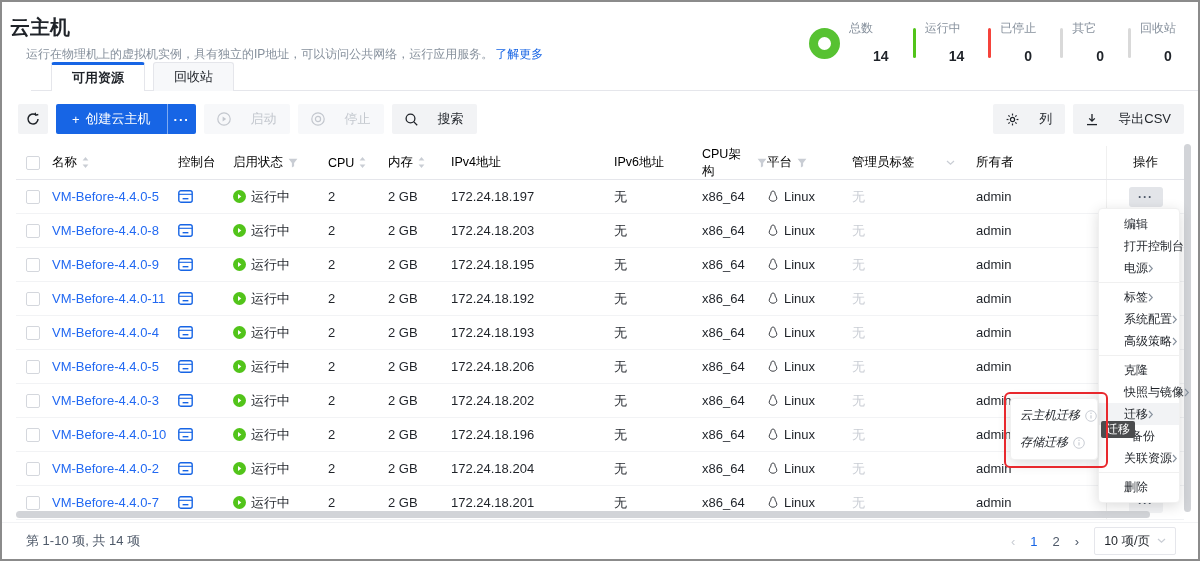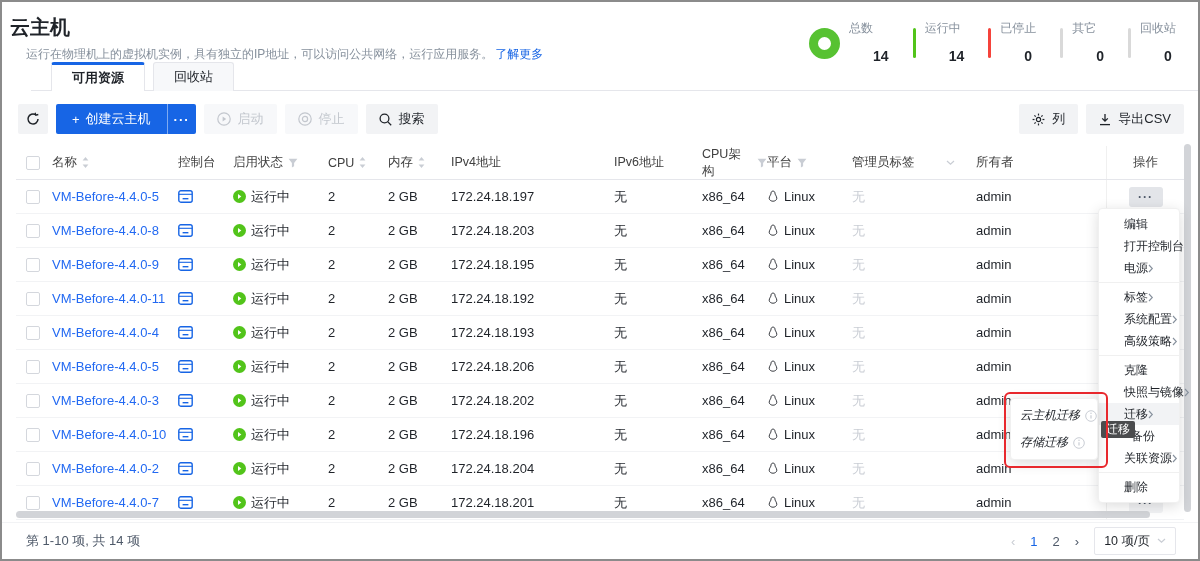--- a/index.html
+++ b/index.html
@@ -21,32 +21,32 @@
   .slabel { font-size:12px; color:#86909c; line-height:13px; }
   .svalue { font-size:14px; font-weight:bold; line-height:15px;margin-left:24px; }
   
   .tabbar { position:absolute; left:0; right:0; top:60px; height:29px; border-bottom:1px solid #e5e6eb; display:flex; padding-left:20px; gap:8px; box-sizing:border-box;margin-left:29px; }
   .tab { height:29px; box-sizing:border-box; padding:0 20px; display:flex; align-items:center; font-size:13px;
          background:#f7f8fa; border:1px solid #e5e6eb; border-bottom:none; border-radius:3px 3px 0 0; }
   .tab.active { background:#fff; border-top:3px solid #1765e5; font-weight:bold; margin-bottom:-1px; }
   
   .toolbar { position:absolute; left:0; right:0; top:102px; height:30px; display:flex; align-items:center; gap:8px; padding:0 14px 0 16px; box-sizing:border-box; }
   .btn { height:30px; border-radius:2px; background:#f2f3f5; color:#1f2329; font-size:13px;
-         display:inline-flex; align-items:center; gap:7px; padding:0 13px; box-sizing:border-box; white-space:nowrap; }
+         display:inline-flex; align-items:center; gap:20px; padding:0 13px; box-sizing:border-box; white-space:nowrap; }
   .btn.icon-only { width:30px; padding:0; justify-content:center; }
   .btn.disabled { background:#f7f8fa; color:#c3c7ce; }
   .btn-primary { display:inline-flex; height:30px; border-radius:2px; overflow:hidden; background:#1765e5; color:#fff; font-size:13px; }
   .btn-primary .main { display:flex; align-items:center; gap:6px; padding:0 16px; }
   .btn-primary .more { display:flex; align-items:center; justify-content:center; width:28px; border-left:1px solid rgba(255,255,255,.45); font-weight:bold; letter-spacing:1px; }
   .spacer { flex:1; }
   
   .table { position:absolute; left:14px; right:14px; top:144px; }
   .trow { display:grid; grid-template-columns:36px 126px 55px 95px 60px 63px 163px 88px 65px 85px 124px 1fr 78px;
           align-items:center; height:33px; border-bottom:1px solid #f2f3f5; font-size:13px; }
-  .thead .trow { color:#404040; font-size:12.5px; border-bottom:1px solid #e5e6eb; }
+  .thead .trow { color:#000000; font-size:12.5px; border-bottom:1px solid #e5e6eb; }
   .cell { display:flex; align-items:center; gap:5px; overflow:hidden; }
   .cell-cb { padding-left:10px; }
   .cell-actions { justify-content:center; border-left:1px solid #f0f0f0; height:100%; }
   .cb { width:14px; height:14px; border:1px solid #d4d7dd; border-radius:2px; background:#fff; box-sizing:border-box; }
   .name-link { color:#2269f2; text-decoration:none; }
   .muted { color:#c9cdd4; }
   .dots-btn { width:34px; height:20px; border-radius:3px; background:#f2f3f5; display:flex; align-items:center; justify-content:center;
               color:#4e5969; font-weight:bold; font-size:12px; letter-spacing:1px; line-height:1; }
   .dots-btn.pressed { background:#e3e5e9; }
   

